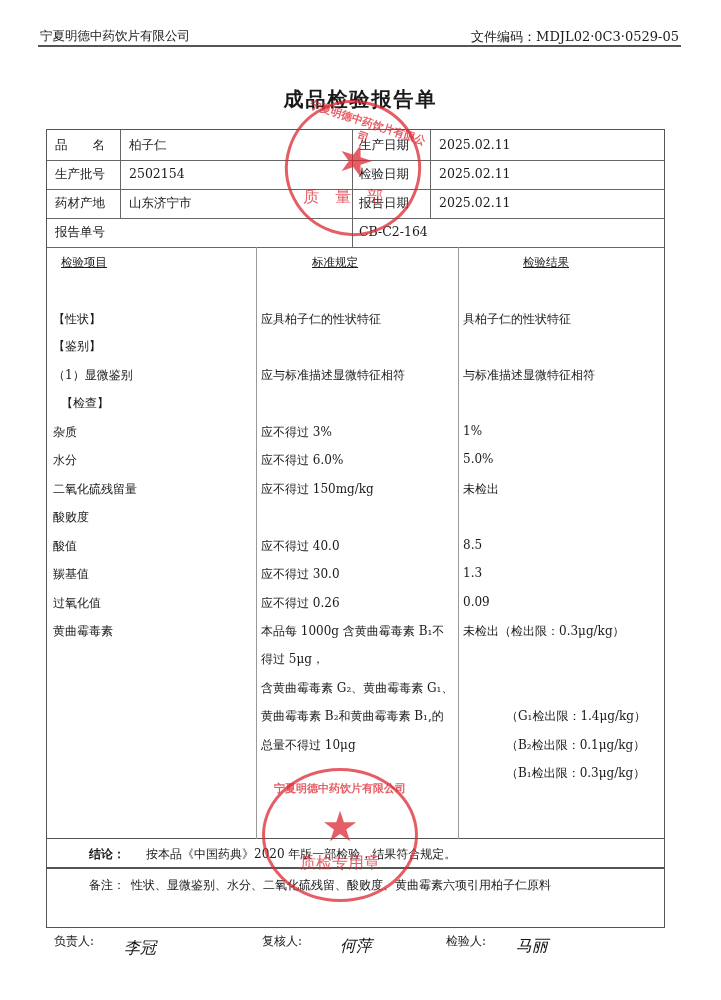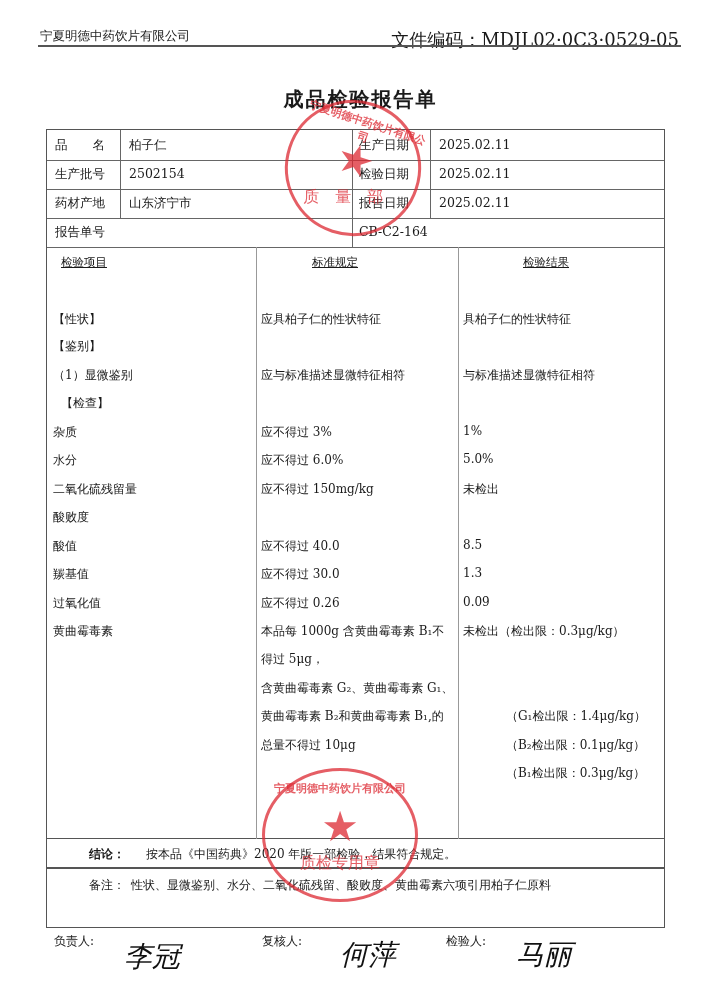--- a/index.html
+++ b/index.html
@@ -1,32 +1,32 @@
 <!DOCTYPE html>
 <html><head>
 <meta charset="utf-8">
 <style>
   html, body { margin:0; padding:0; background:#ffffff; }
   body { width:721px; height:1000px; position:relative; overflow:hidden;
          font-family:"DejaVu Serif","Liberation Serif",serif; color:#1a1a1a; font-size:12.5px; }
   .hdr-left { position:absolute; left:40px; top:28px; font-size:12.5px; }
-  .hdr-right { position:absolute; right:42px; top:28px; font-size:18px; }
+  .hdr-right { position:absolute; right:42px; top:28px; font-size:13px; }
   .hdr-rule { position:absolute; left:38px; right:40px; top:45px; border-top:2px solid #555; }
   .title { position:absolute; left:0; right:0; top:86px; text-align:center; font-size:20px; font-weight:bold; letter-spacing:2px; }
   .frame { position:absolute; left:46px; top:129px; width:619px; height:710px; border:1px solid #555; box-sizing:border-box; }
   .hl { position:absolute; left:0; right:0; border-top:1px solid #666; }
   .vl { position:absolute; border-left:1px solid #666; }
   .vl.light { border-left:1px solid #999; }
   .cell { position:absolute; white-space:nowrap; font-size:12.5px; }
   .u { text-decoration:underline; font-size:11.5px; }
   .row-text { position:absolute; font-size:12px; white-space:nowrap; }
   .conc { position:absolute; left:46px; top:838px; width:619px; height:30px; border:1px solid #555; border-top:none; box-sizing:border-box; }
   .note { position:absolute; left:46px; top:868px; width:619px; height:60px; border:1px solid #555; border-top:1px solid #555; box-sizing:border-box; }
   .sig-label { position:absolute; font-size:12px; }
-  .sig { position:absolute; font-family:Liberation Mono, monospace; font-size:28px; font-style:italic; color:#111; }
+  .sig { position:absolute; font-family:Liberation Mono, monospace; font-size:16px; font-style:italic; color:#111; }
   .stamp { position:absolute; border:3px solid rgba(220,40,50,0.75); border-radius:50%; color:rgba(220,40,50,0.75); pointer-events:none; }
   .stamp .star { position:absolute; left:50%; top:44%; transform:translate(-50%,-50%); font-size:42px; line-height:1; }
   .stamp .arc { position:absolute; left:0; right:0; top:10px; text-align:center; font-size:11px; font-weight:bold; }
   .stamp .bottom { position:absolute; left:0; right:0; text-align:center; font-size:16px; }
 </style>
 </head>
 <body>
 
 <div class="hdr-left">宁夏明德中药饮片有限公司</div>
 <div class="hdr-right">文件编码：MDJL02·0C3·0529-05</div>

